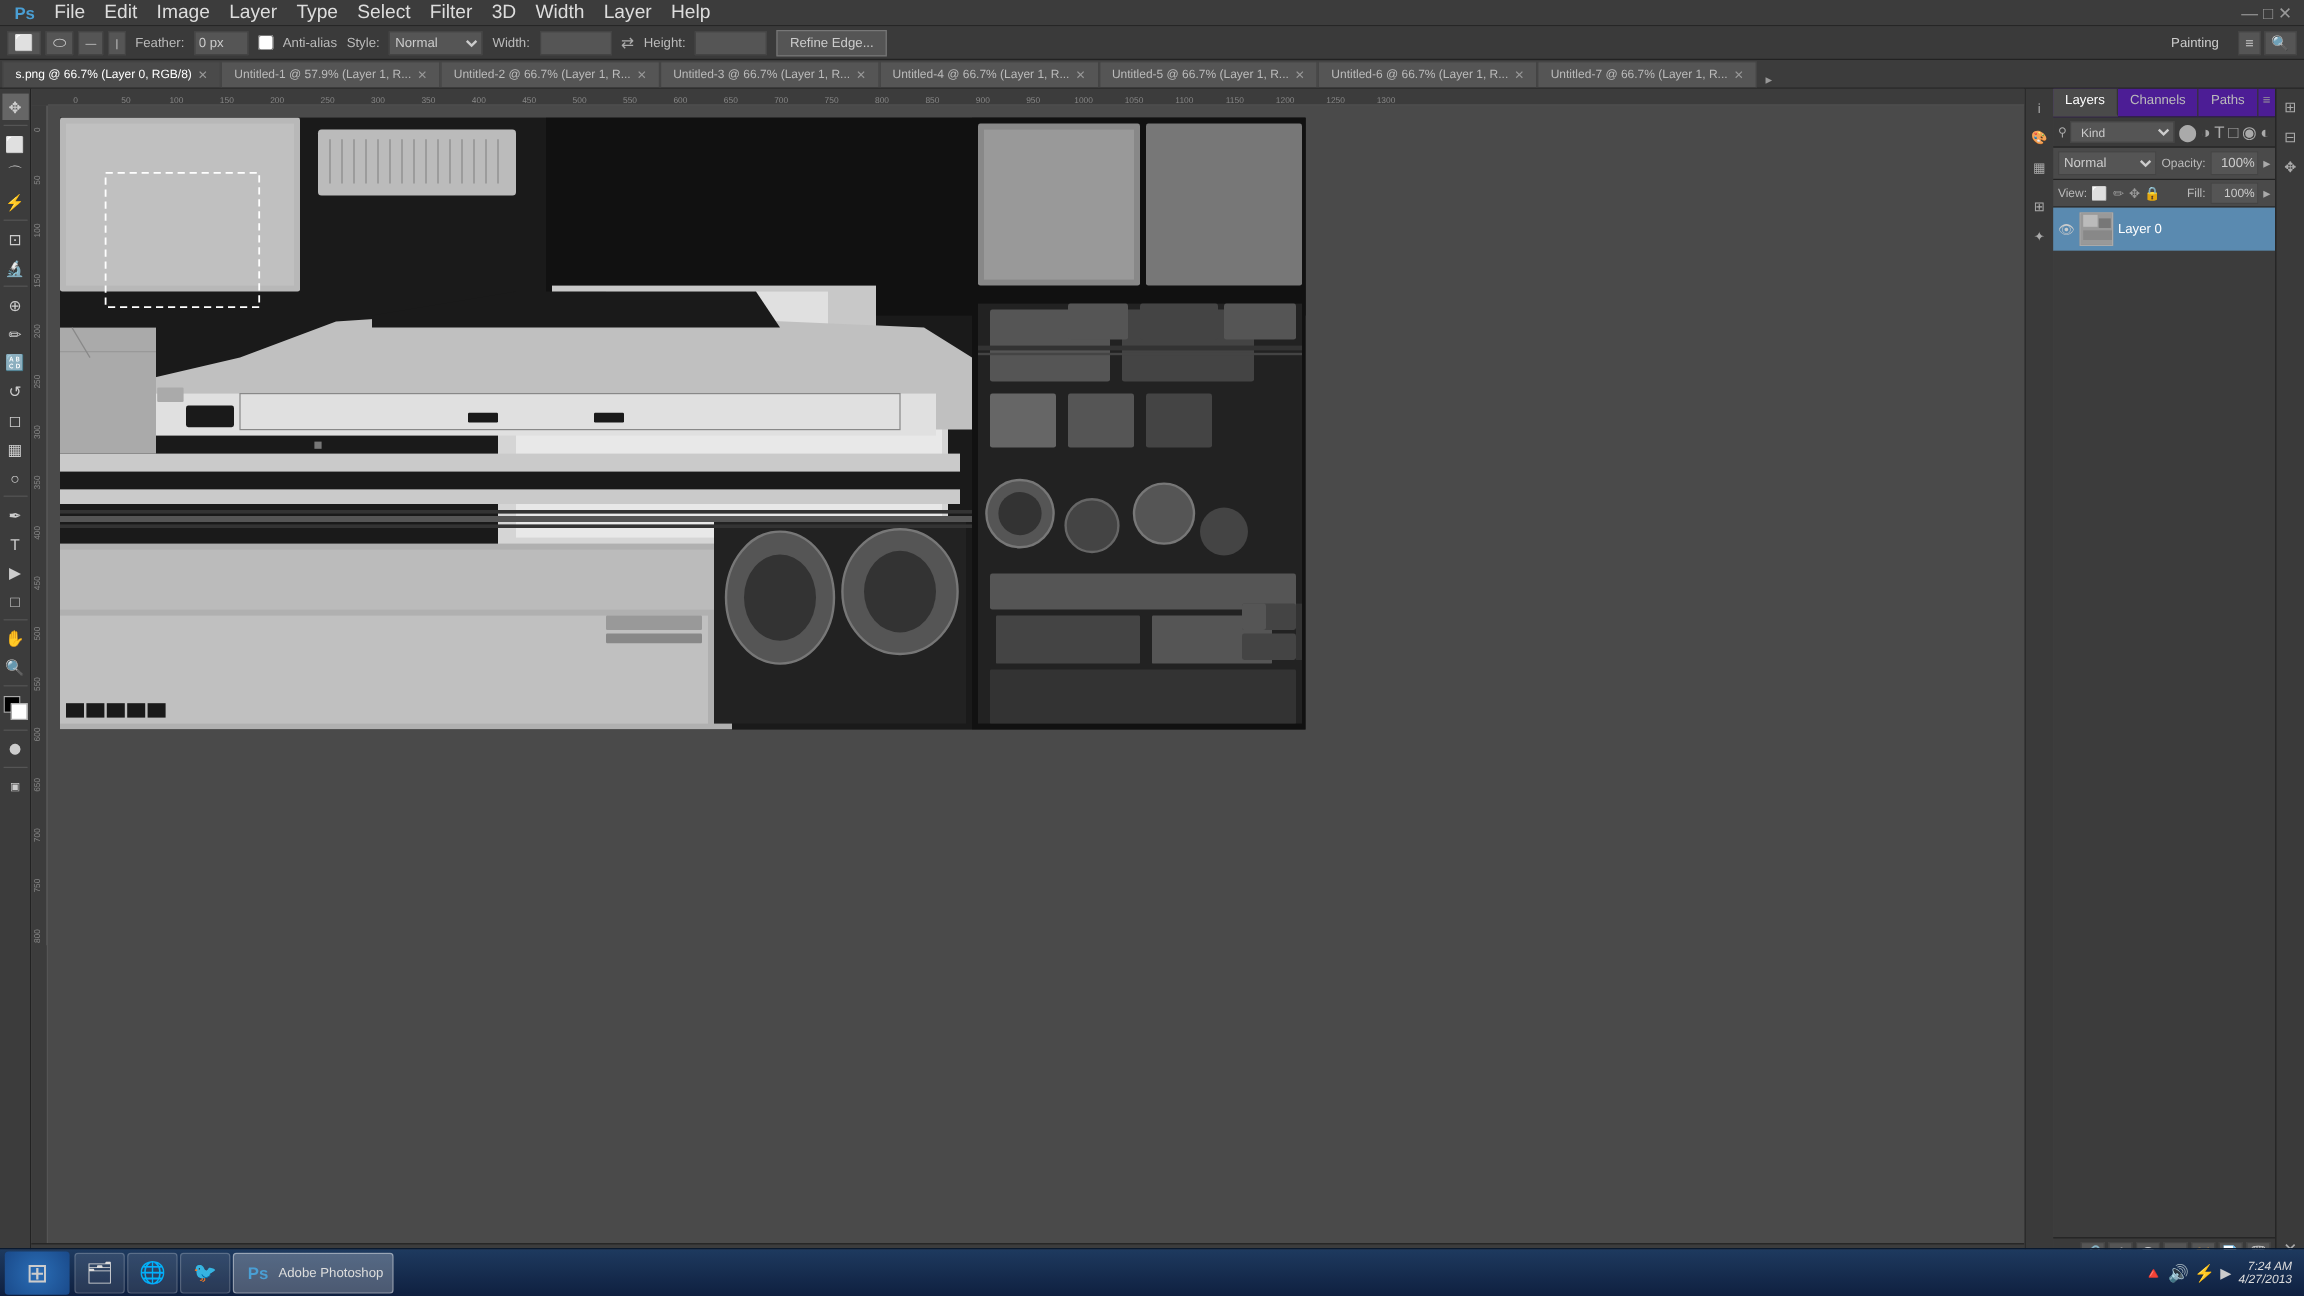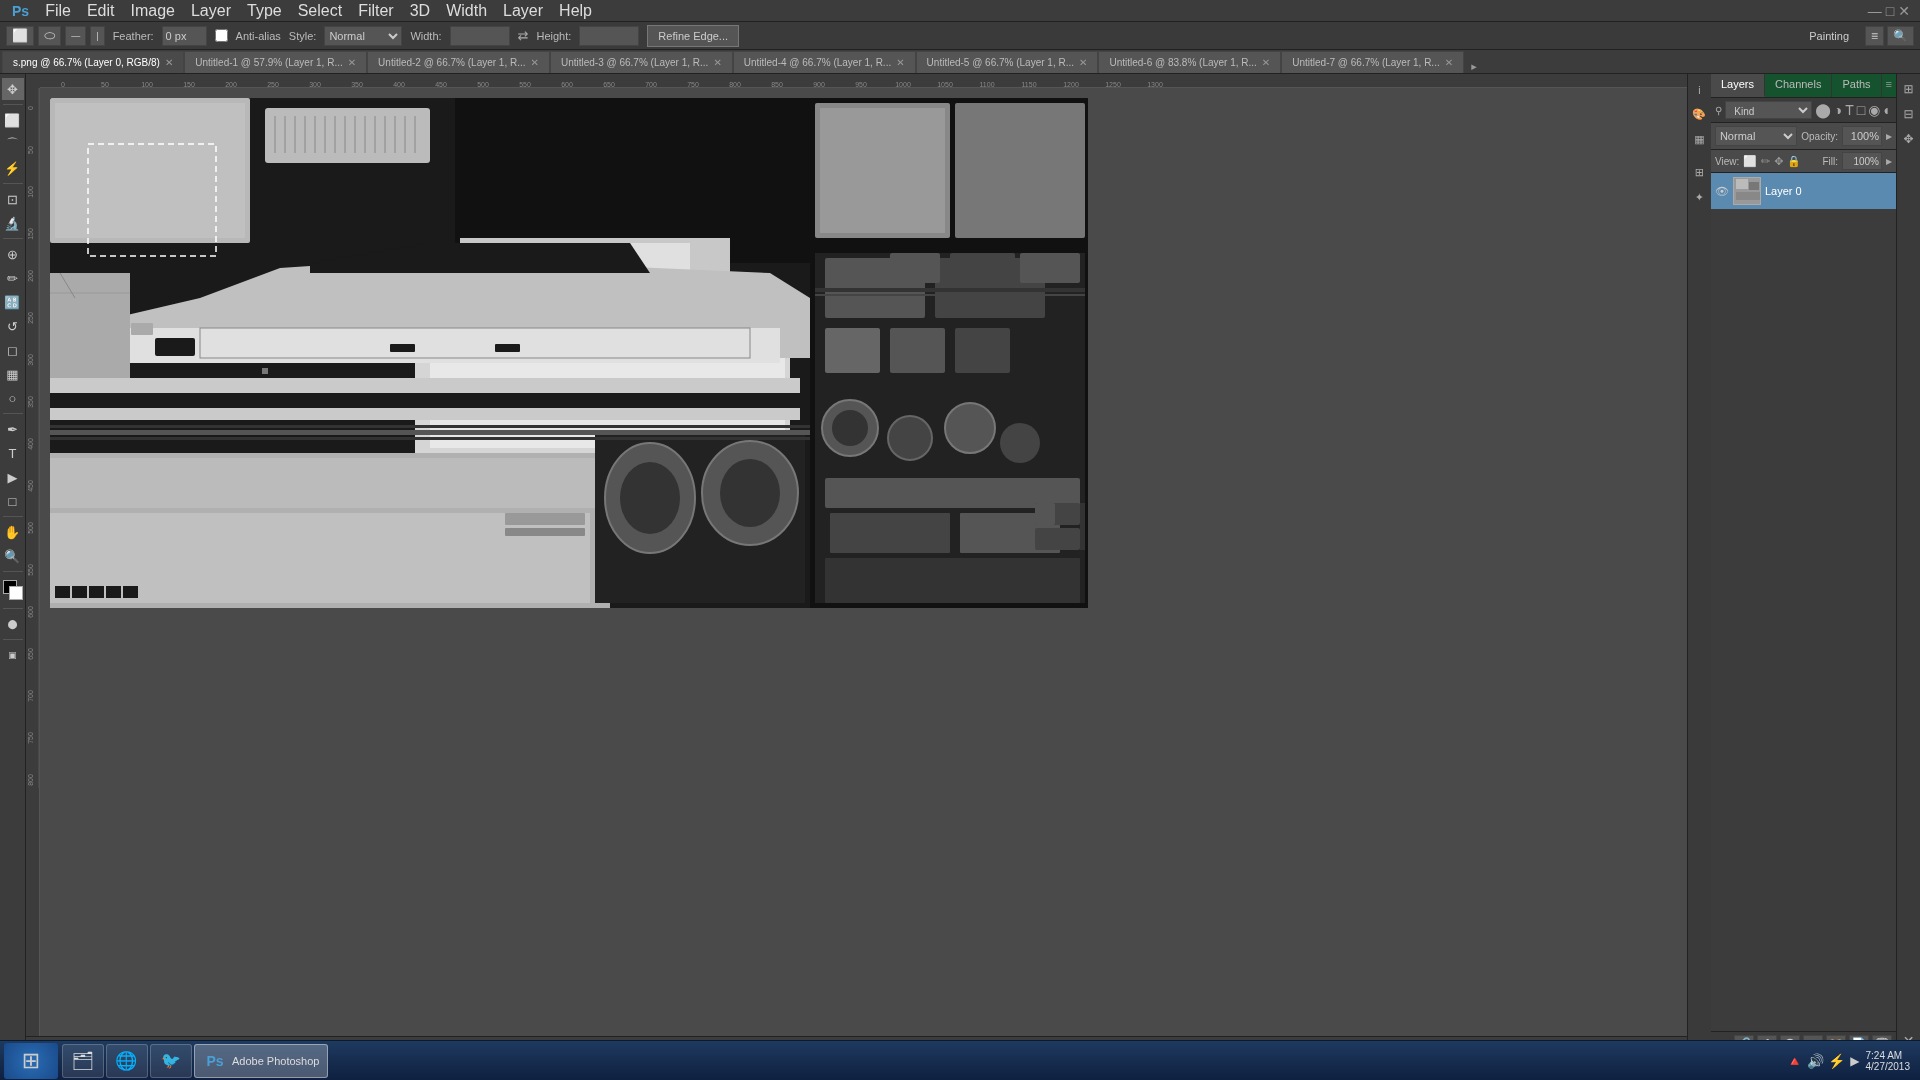--- a/index.html
+++ b/index.html
@@ -256,21 +256,21 @@
     }
 
     
     .layers-panel {
       flex: 1;
       display: flex;
       flex-direction: column;
     }
     .panel-tabs {
       display: flex;
-      background: #14532d;
+      background: #4c1d95;
       border-bottom: 1px solid #222;
       height: 24px;
     }
     .panel-tab {
       padding: 4px 10px;
       font-size: 11px;
       color: #bbb;
       cursor: pointer;
       border-right: 1px solid #333;
     }
@@ -497,23 +497,24 @@
     .taskbar-right {
       margin-left: auto;
       display: flex;
       align-items: center;
       gap: 6px;
       padding-right: 6px;
     }
     .taskbar-clock {
       display: flex;
       flex-direction: column;
-      align-items: flex-start;
+      align-items: flex-end;
       font-size: 10px;
       color: #ddd;
+      font-style: italic;
     }
     .taskbar-systray {
       display: flex;
       align-items: center;
       gap: 4px;
     }
     .systray-icon {
       font-size: 14px;
       color: #ccc;
       cursor: pointer;
@@ -617,21 +618,21 @@
   </div>
   <div class="tab">
     <span>Untitled-4 @ 66.7% (Layer 1, R...</span>
     <span class="tab-close">✕</span>
   </div>
   <div class="tab">
     <span>Untitled-5 @ 66.7% (Layer 1, R...</span>
     <span class="tab-close">✕</span>
   </div>
   <div class="tab">
-    <span>Untitled-6 @ 83.8% (Layer 1, R...</span>
+    <span>Untitled-6 @ 66.7% (Layer 1, R...</span>
     <span class="tab-close">✕</span>
   </div>
   <div class="tab">
     <span>Untitled-7 @ 66.7% (Layer 1, R...</span>
     <span class="tab-close">✕</span>
   </div>
   <div style="width:20px;display:flex;align-items:center;justify-content:center;cursor:pointer;color:#999;">▸</div>
 </div>
 
 <div class="main-layout">

